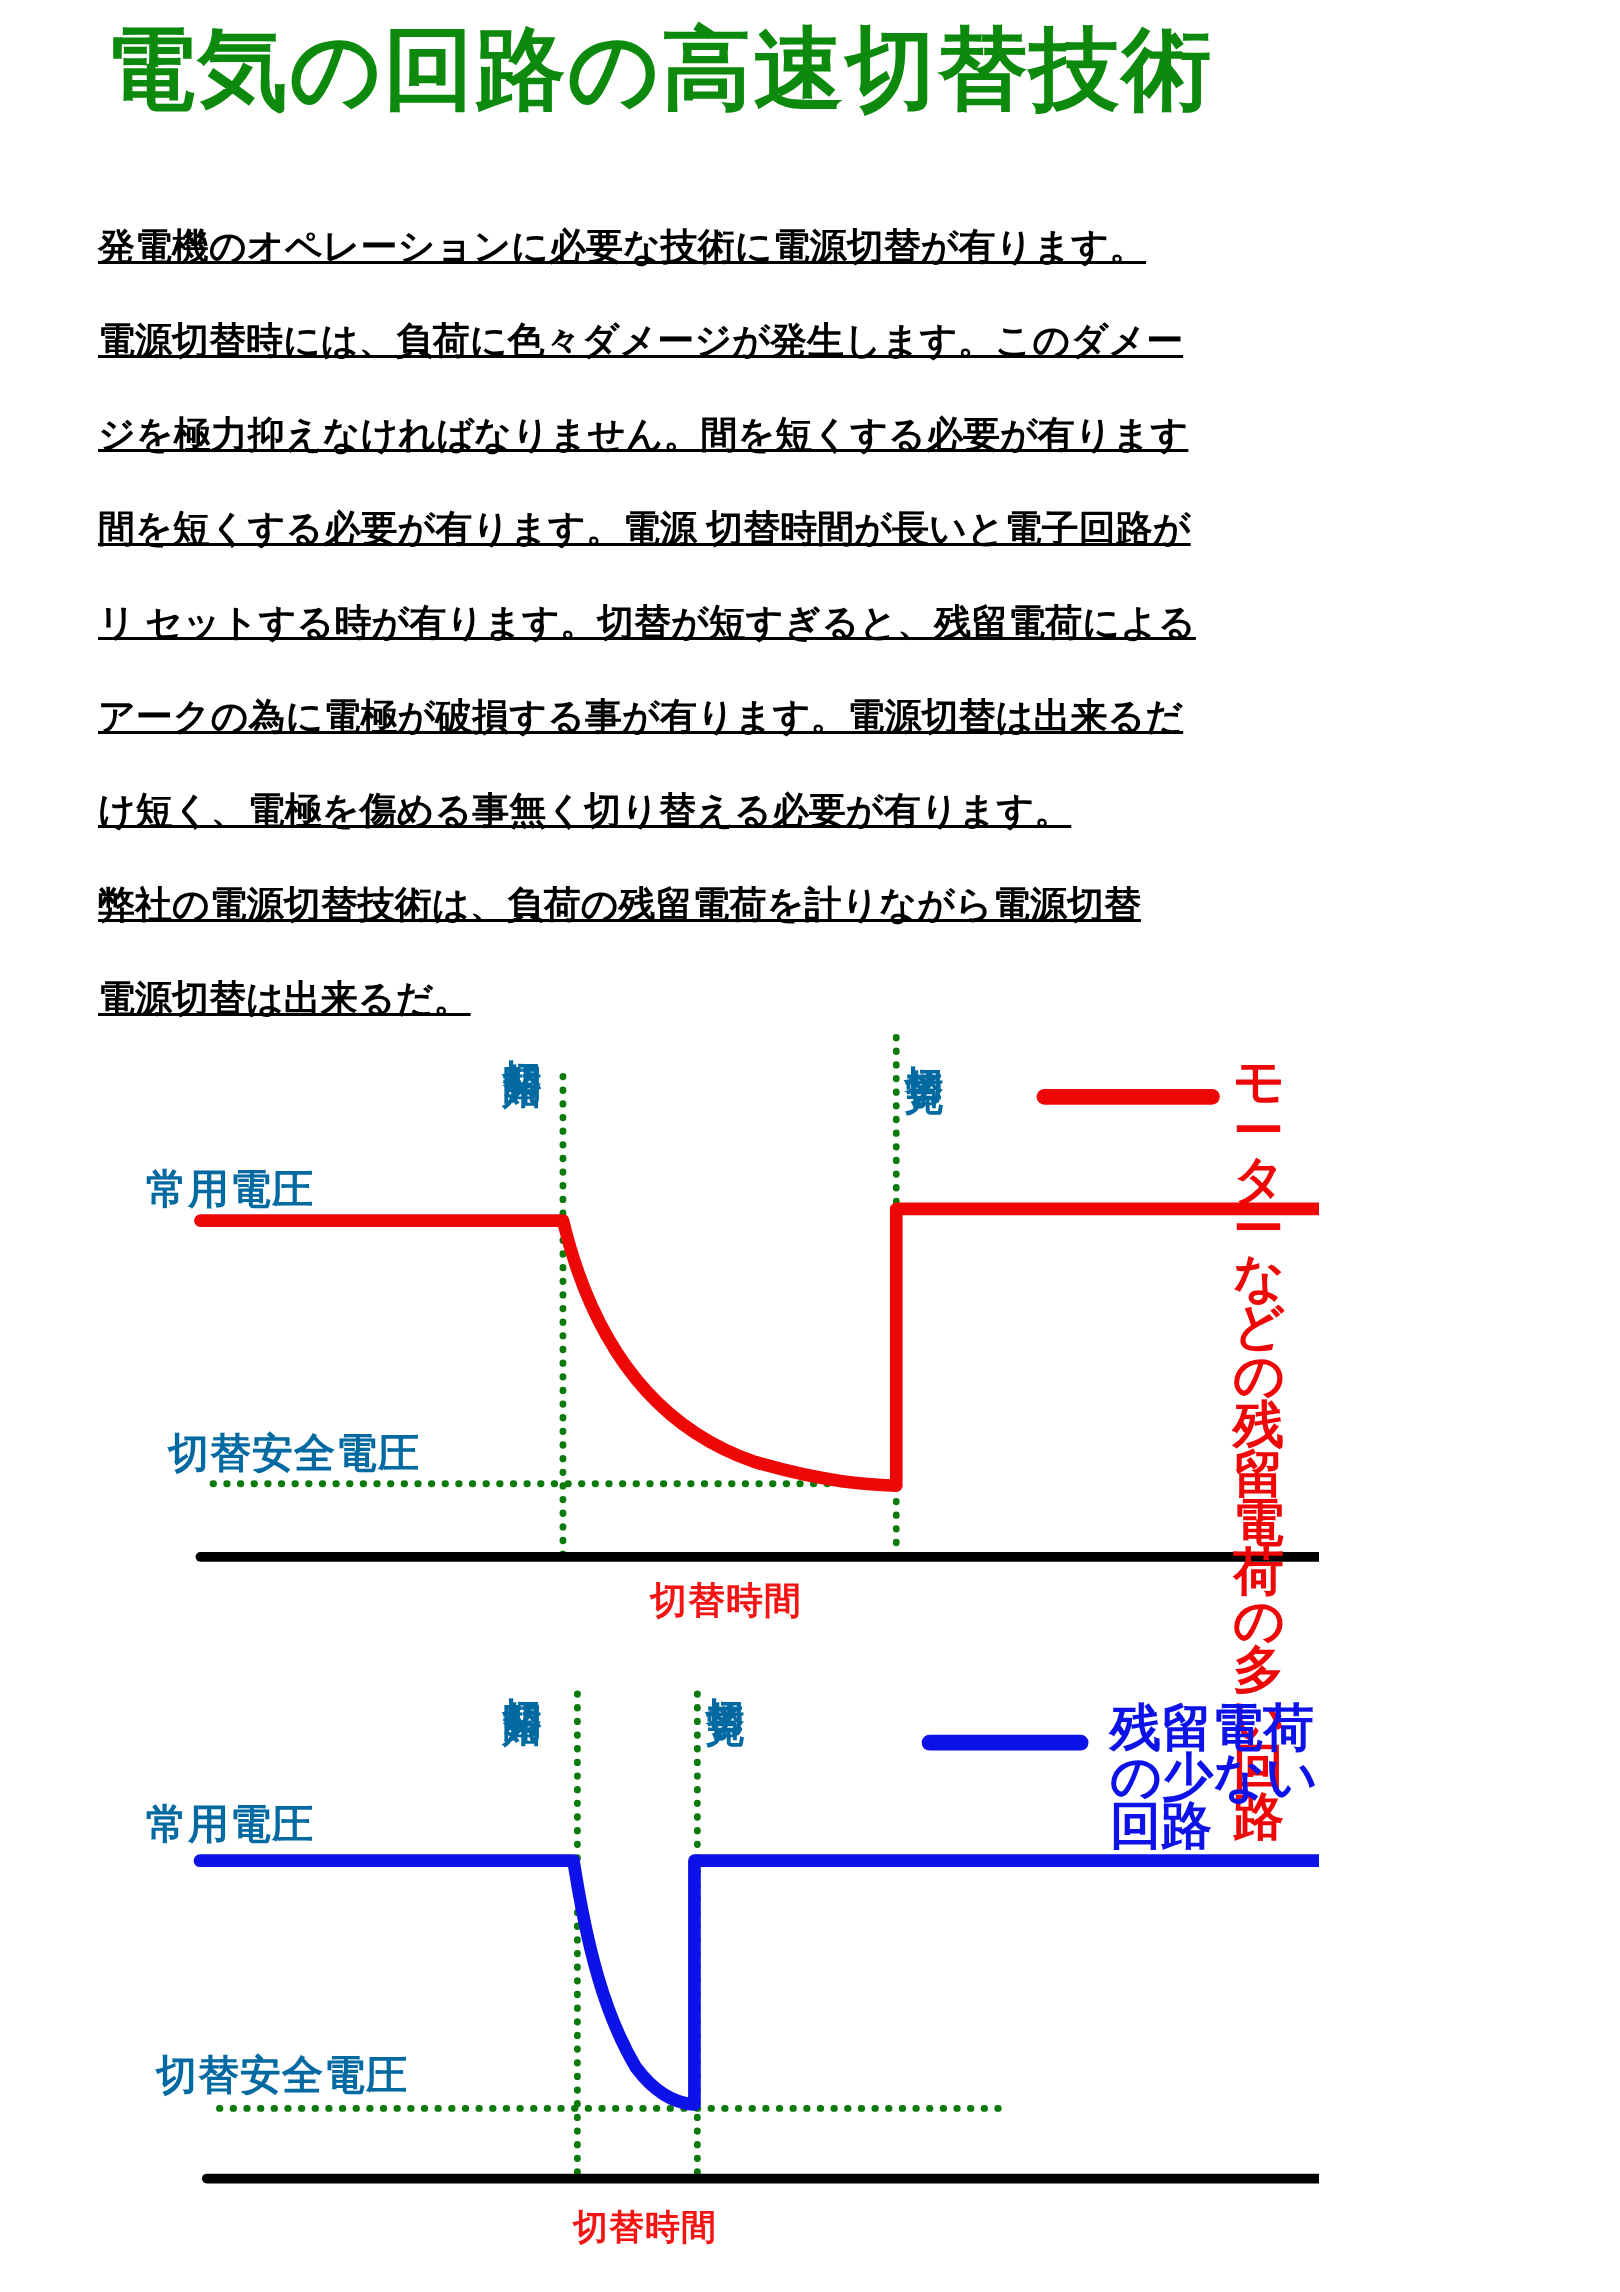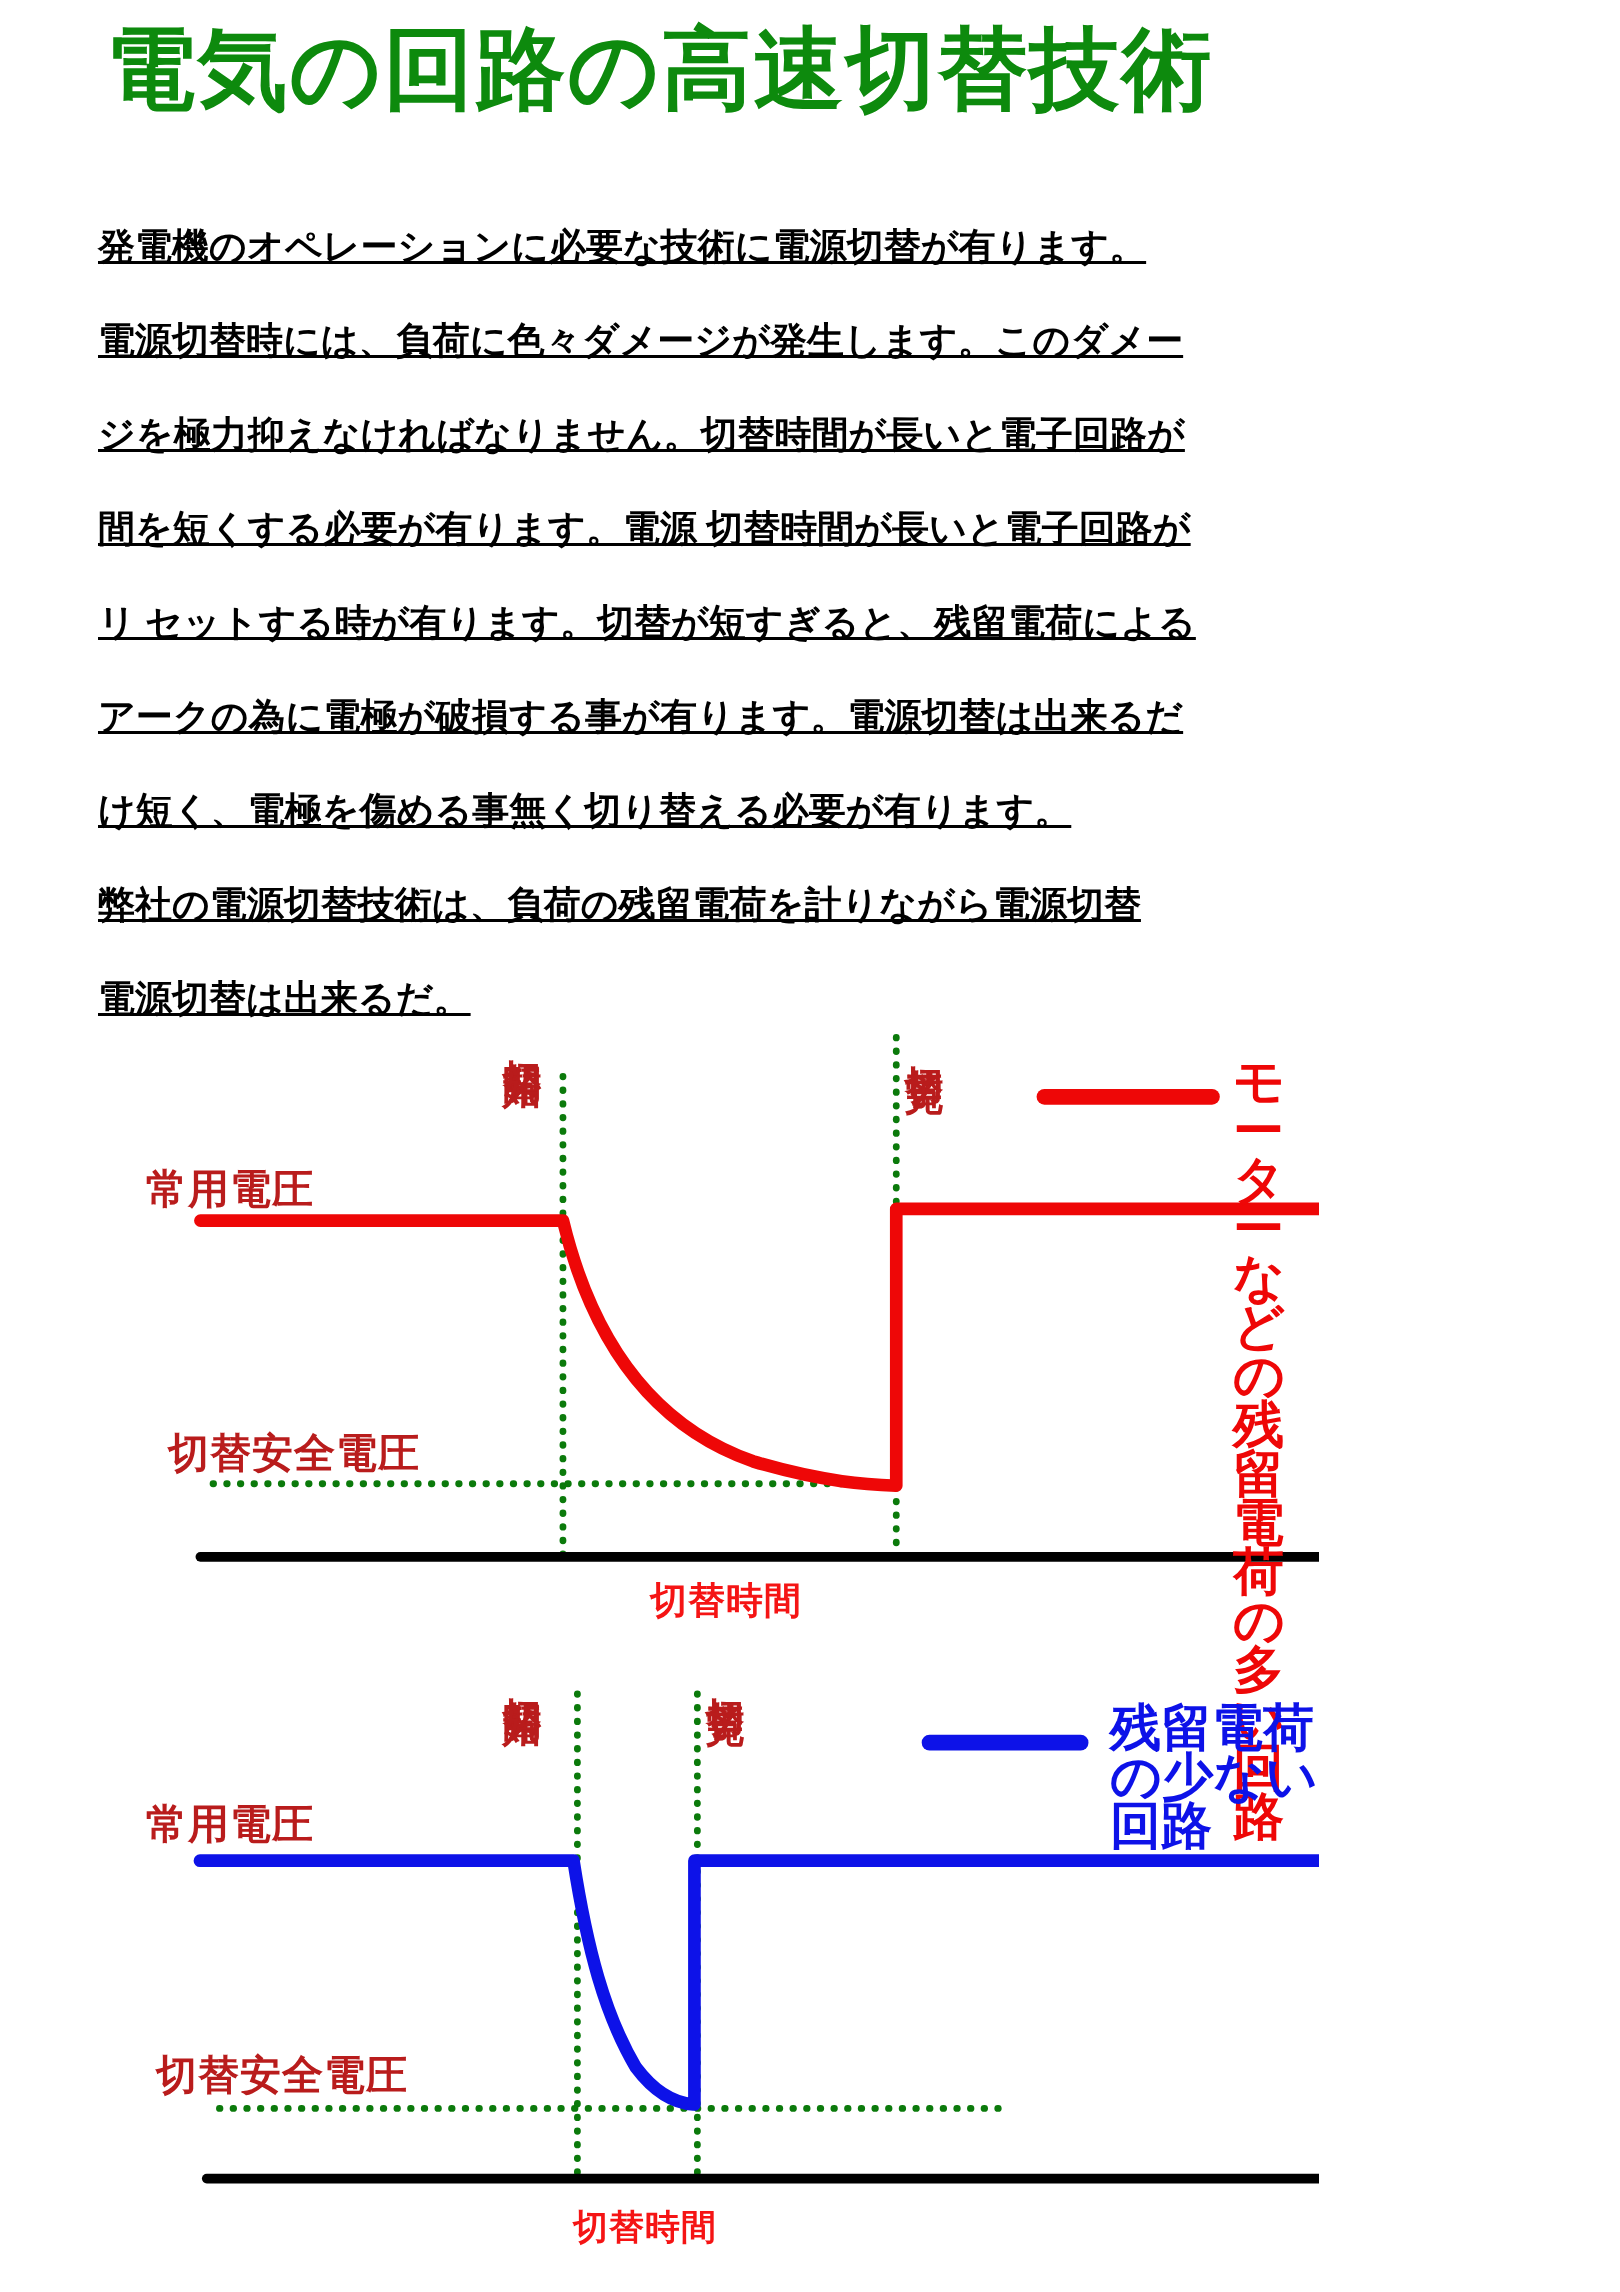--- a/index.html
+++ b/index.html
@@ -8,21 +8,21 @@
   .title{position:absolute;left:0;top:17.6px;width:100%;margin:0;text-align:center;
          font-family:"Liberation Sans","DejaVu Sans",sans-serif;
          font-weight:800;font-size:90px;line-height:1.15;letter-spacing:2px;
          color:var(--green-title);}
   .body-text{position:absolute;left:98px;top:200px;width:1434px;}
   .bline{height:94px;line-height:94px;font-size:37px;font-weight:bold;color:#000;
          white-space:nowrap;text-decoration:underline;}
   .chart-svg{position:absolute;left:0;}
   #svg1{top:1014px;}
   #svg2{top:1648px;}
-  .lbl{position:absolute;color:#b91c1c;font-weight:bold;white-space:nowrap;}
+  .lbl{position:absolute;color:#0369a1;font-weight:bold;white-space:nowrap;}
   .level-lbl{font-size:41px;letter-spacing:1px;}
   .vlabel{writing-mode:vertical-rl;text-orientation:upright;font-size:39px;
           letter-spacing:3.9px;line-height:1.0;}
   .legend-text{position:absolute;font-family:"Liberation Sans","DejaVu Sans",sans-serif;
                font-weight:bold;font-size:51px;line-height:49px;}
   .legend-red{color:var(--red);}
   .legend-blue{color:var(--blue);}
   .time-lbl{position:absolute;color:var(--label-red);font-weight:bold;font-size:37px;
             letter-spacing:1px;text-align:right;}
   
@@ -37,21 +37,21 @@
 </head>
 <body>
 
 <div class="page">
 
   <h1 class="title">電気の回路の高速切替技術</h1>
 
   <div class="body-text">
     <div class="bline">発電機のオペレーションに必要な技術に電源切替が有ります。</div>
     <div class="bline">電源切替時には、負荷に色々ダメージが発生します。このダメー</div>
-    <div class="bline">ジを極力抑えなければなりません。切替時間が長いと電子回路が</div>
+    <div class="bline">ジを極力抑えなければなりません。間を短くする必要が有ります</div>
     <div class="bline">間を短くする必要が有ります。電源 切替時間が長いと電子回路が</div>
     <div class="bline">リ セットする時が有ります。切替が短すぎると、残留電荷による</div>
     <div class="bline">アークの為に電極が破損する事が有ります。電源切替は出来るだ</div>
     <div class="bline">け短く、電極を傷める事無く切り替える必要が有ります。</div>
     <div class="bline">弊社の電源切替技術は、負荷の残留電荷を計りながら電源切替</div>
     <div class="bline">電源切替は出来るだ。</div>
   </div>
 
   <svg id="svg1" class="chart-svg" width="1621" height="614" viewBox="0 0 1662 630">
     <path class="dots" d="M577,64 L577,556"></path>

